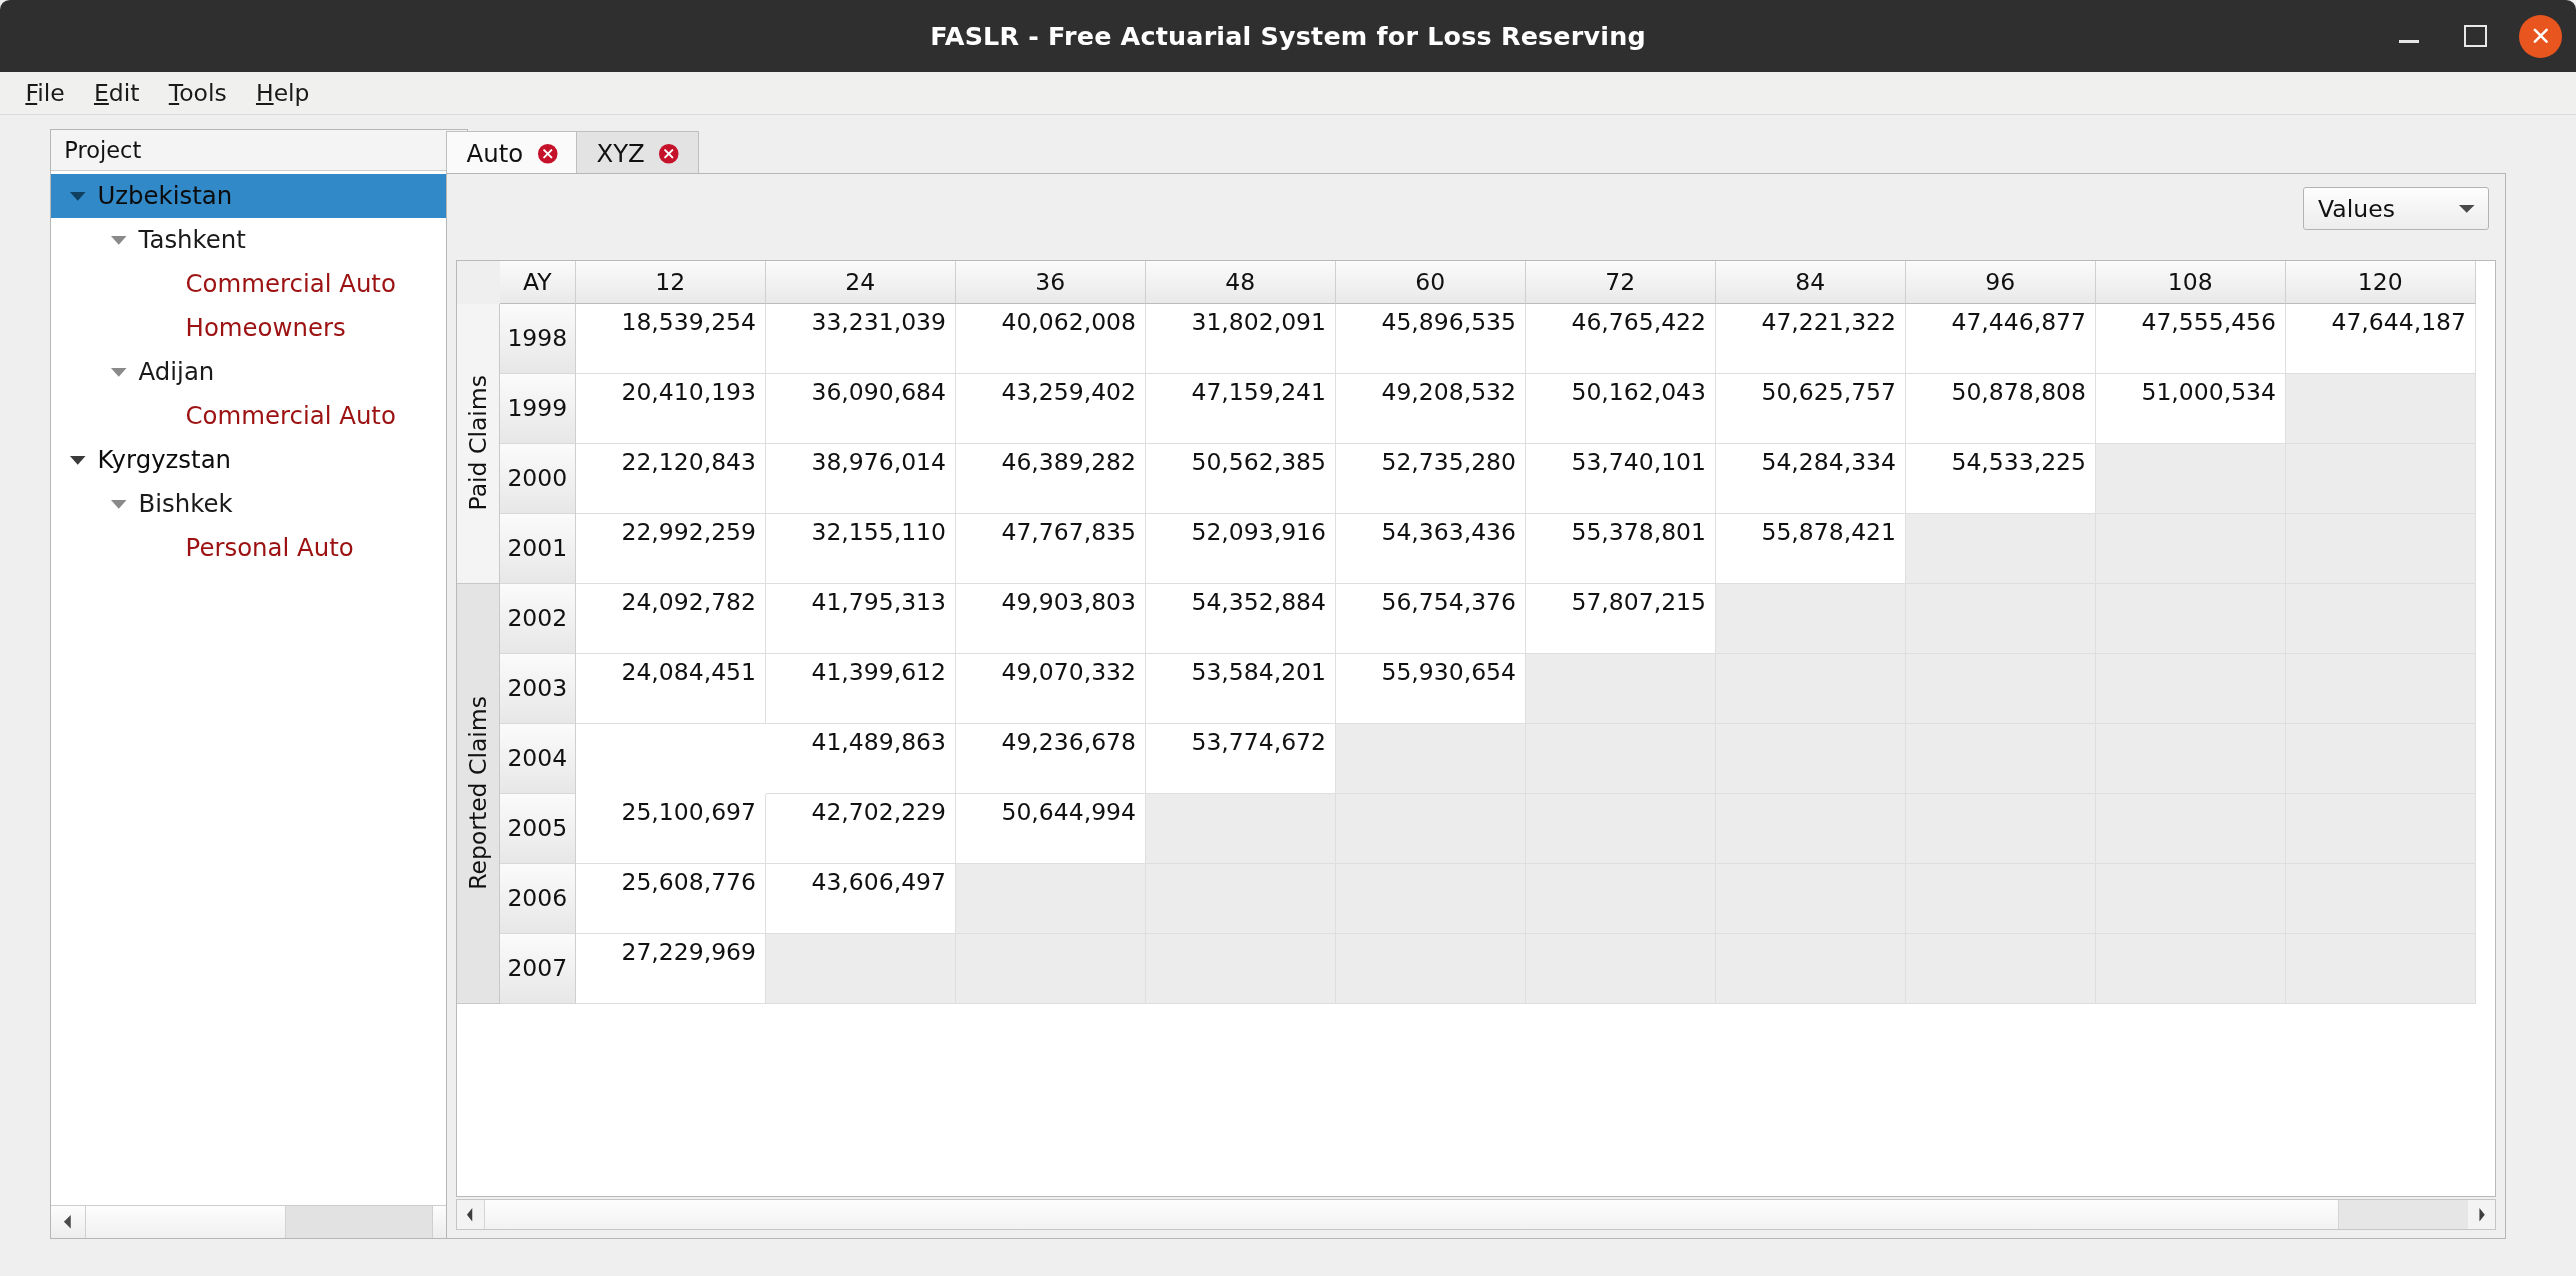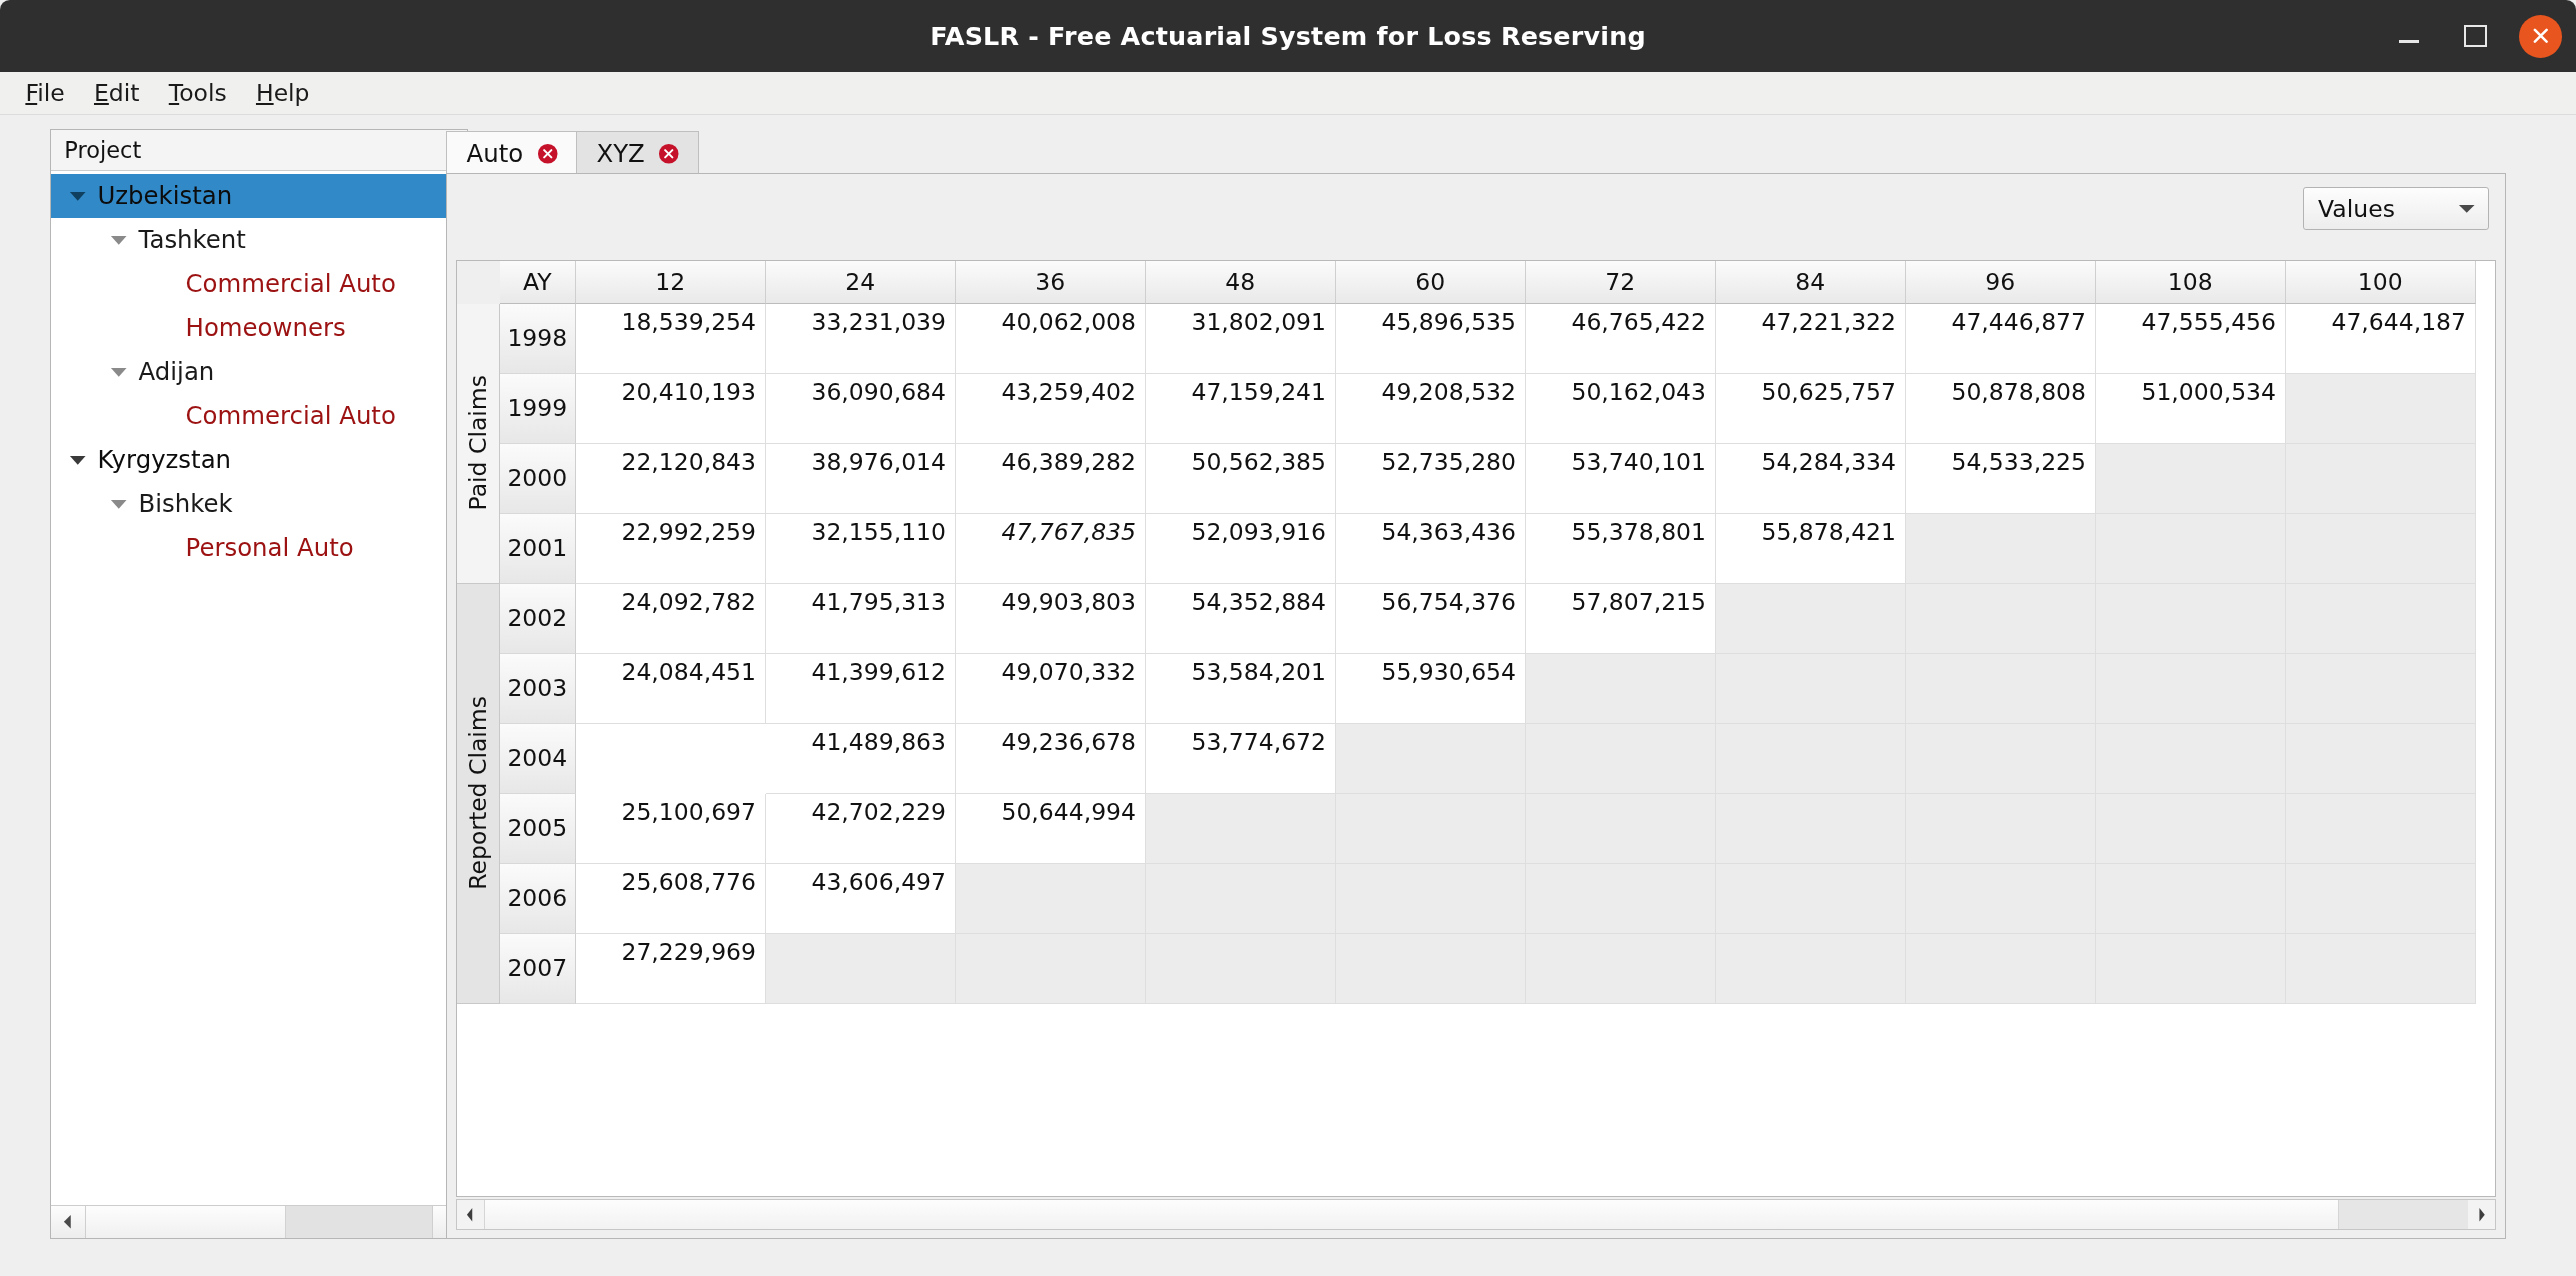--- a/index.html
+++ b/index.html
@@ -358,21 +358,21 @@
             <div class="hcell corner">AY</div>
             <div class="hcell">12</div>
             <div class="hcell">24</div>
             <div class="hcell">36</div>
             <div class="hcell">48</div>
             <div class="hcell">60</div>
             <div class="hcell">72</div>
             <div class="hcell">84</div>
             <div class="hcell">96</div>
             <div class="hcell">108</div>
-            <div class="hcell">100</div>
+            <div class="hcell">120</div>
             <div class="rhead" style="grid-area: 2 / 2;">1998</div>
             <div class="dcell" style="grid-area: 2 / 3;">18,539,254</div>
             <div class="dcell" style="grid-area: 2 / 4;">33,231,039</div>
             <div class="dcell" style="grid-area: 2 / 5;">40,062,008</div>
             <div class="dcell" style="grid-area: 2 / 6;">31,802,091</div>
             <div class="dcell" style="grid-area: 2 / 7;">45,896,535</div>
             <div class="dcell" style="grid-area: 2 / 8;">46,765,422</div>
             <div class="dcell" style="grid-area: 2 / 9;">47,221,322</div>
             <div class="dcell" style="grid-area: 2 / 10;">47,446,877</div>
             <div class="dcell" style="grid-area: 2 / 11;">47,555,456</div>
@@ -395,21 +395,21 @@
             <div class="dcell" style="grid-area: 4 / 6;">50,562,385</div>
             <div class="dcell" style="grid-area: 4 / 7;">52,735,280</div>
             <div class="dcell" style="grid-area: 4 / 8;">53,740,101</div>
             <div class="dcell" style="grid-area: 4 / 9;">54,284,334</div>
             <div class="dcell" style="grid-area: 4 / 10;">54,533,225</div>
             <div class="dcell empty" style="grid-area: 4 / 11;"></div>
             <div class="dcell empty" style="grid-area: 4 / 12;"></div>
             <div class="rhead" style="grid-area: 5 / 2;">2001</div>
             <div class="dcell" style="grid-area: 5 / 3;">22,992,259</div>
             <div class="dcell" style="grid-area: 5 / 4;">32,155,110</div>
-            <div class="dcell" style="grid-area: 5 / 5; font-style: italic;">47,767,835</div>
+            <div class="dcell" style="grid-area: 5 / 5;">47,767,835</div>
             <div class="dcell" style="grid-area: 5 / 6;">52,093,916</div>
             <div class="dcell" style="grid-area: 5 / 7;">54,363,436</div>
             <div class="dcell" style="grid-area: 5 / 8;">55,378,801</div>
             <div class="dcell" style="grid-area: 5 / 9;">55,878,421</div>
             <div class="dcell empty" style="grid-area: 5 / 10;"></div>
             <div class="dcell empty" style="grid-area: 5 / 11;"></div>
             <div class="dcell empty" style="grid-area: 5 / 12;"></div>
             <div class="rhead" style="grid-area: 6 / 2;">2002</div>
             <div class="dcell" style="grid-area: 6 / 3;">24,092,782</div>
             <div class="dcell" style="grid-area: 6 / 4;">41,795,313</div>

